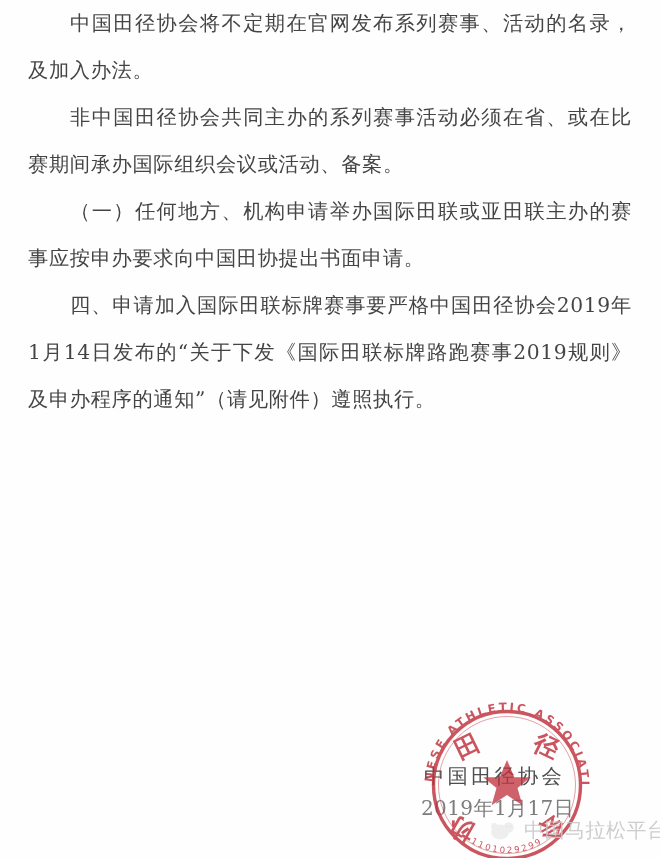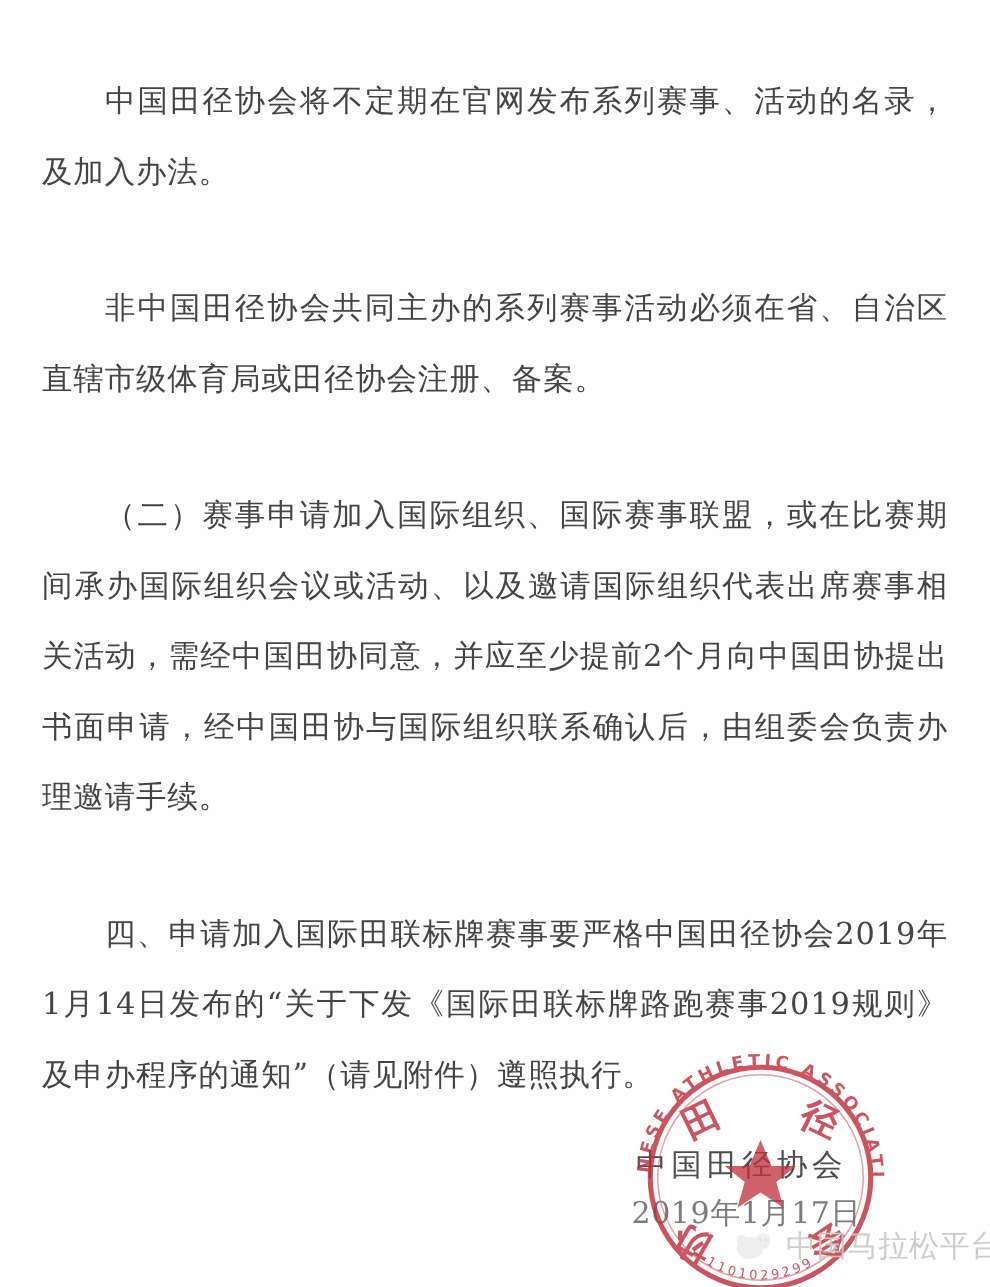--- a/index.html
+++ b/index.html
@@ -40,21 +40,20 @@
     letter-spacing: 0.6px;
     text-align: justify;
     text-justify: inter-character;
     font-family: "DejaVu Serif", "Liberation Serif", serif;
     font-weight: 400;
     -webkit-font-smoothing: antialiased;
     text-rendering: geometricPrecision;
   }
   .para.indent {
     text-indent: 42px;
-    margin-top: 44px;
   }
   
   .para {
     filter: contrast(1.04);
     opacity: 0.94;
   }
 
   
   .sign-block {
     position: absolute;
@@ -152,22 +151,22 @@
     opacity: 0.92;
   }
 </style>
 </head>
 <body>
 
 <div id="page">
 
   <div class="doc-body">
     <p class="para indent">中国田径协会将不定期在官网发布系列赛事、活动的名录，及加入办法。</p>
-    <p class="para indent">非中国田径协会共同主办的系列赛事活动必须在省、自治区直辖市级体育局或田径协会注册、备案。</p>
-    <p class="para indent">（二）赛事申请加入国际组织、国际赛事联盟，或在比赛期间承办国际组织会议或活动、以及邀请国际组织代表出席赛事相关活动，需经中国田协同意，并应至少提前2个月向中国田协提出书面申请，经中国田协与国际组织联系确认后，由组委会负责办理邀请手续。</p>
+    <p class="para indent">非中国田径协会共同主办的系列赛事活动必须在省、或在比赛期间承办国际组织会议或活动、备案。</p>
+    <p class="para indent">（一）任何地方、机构申请举办国际田联或亚田联主办的赛事应按申办要求向中国田协提出书面申请。</p>
     <p class="para indent">四、申请加入国际田联标牌赛事要严格中国田径协会2019年1月14日发布的“关于下发《国际田联标牌路跑赛事2019规则》及申办程序的通知”（请见附件）遵照执行。</p>
 
   </div>
 
   <div class="seal">
     <svg viewBox="0 0 176 152" xmlns="http://www.w3.org/2000/svg">
       <defs>
         <path id="arcTop" d="M 14 76 A 74 74 0 0 1 162 76" fill="none"></path>
         <path id="arcBot" d="M 20 76 A 68 68 0 0 0 156 76" fill="none"></path>
       </defs>

